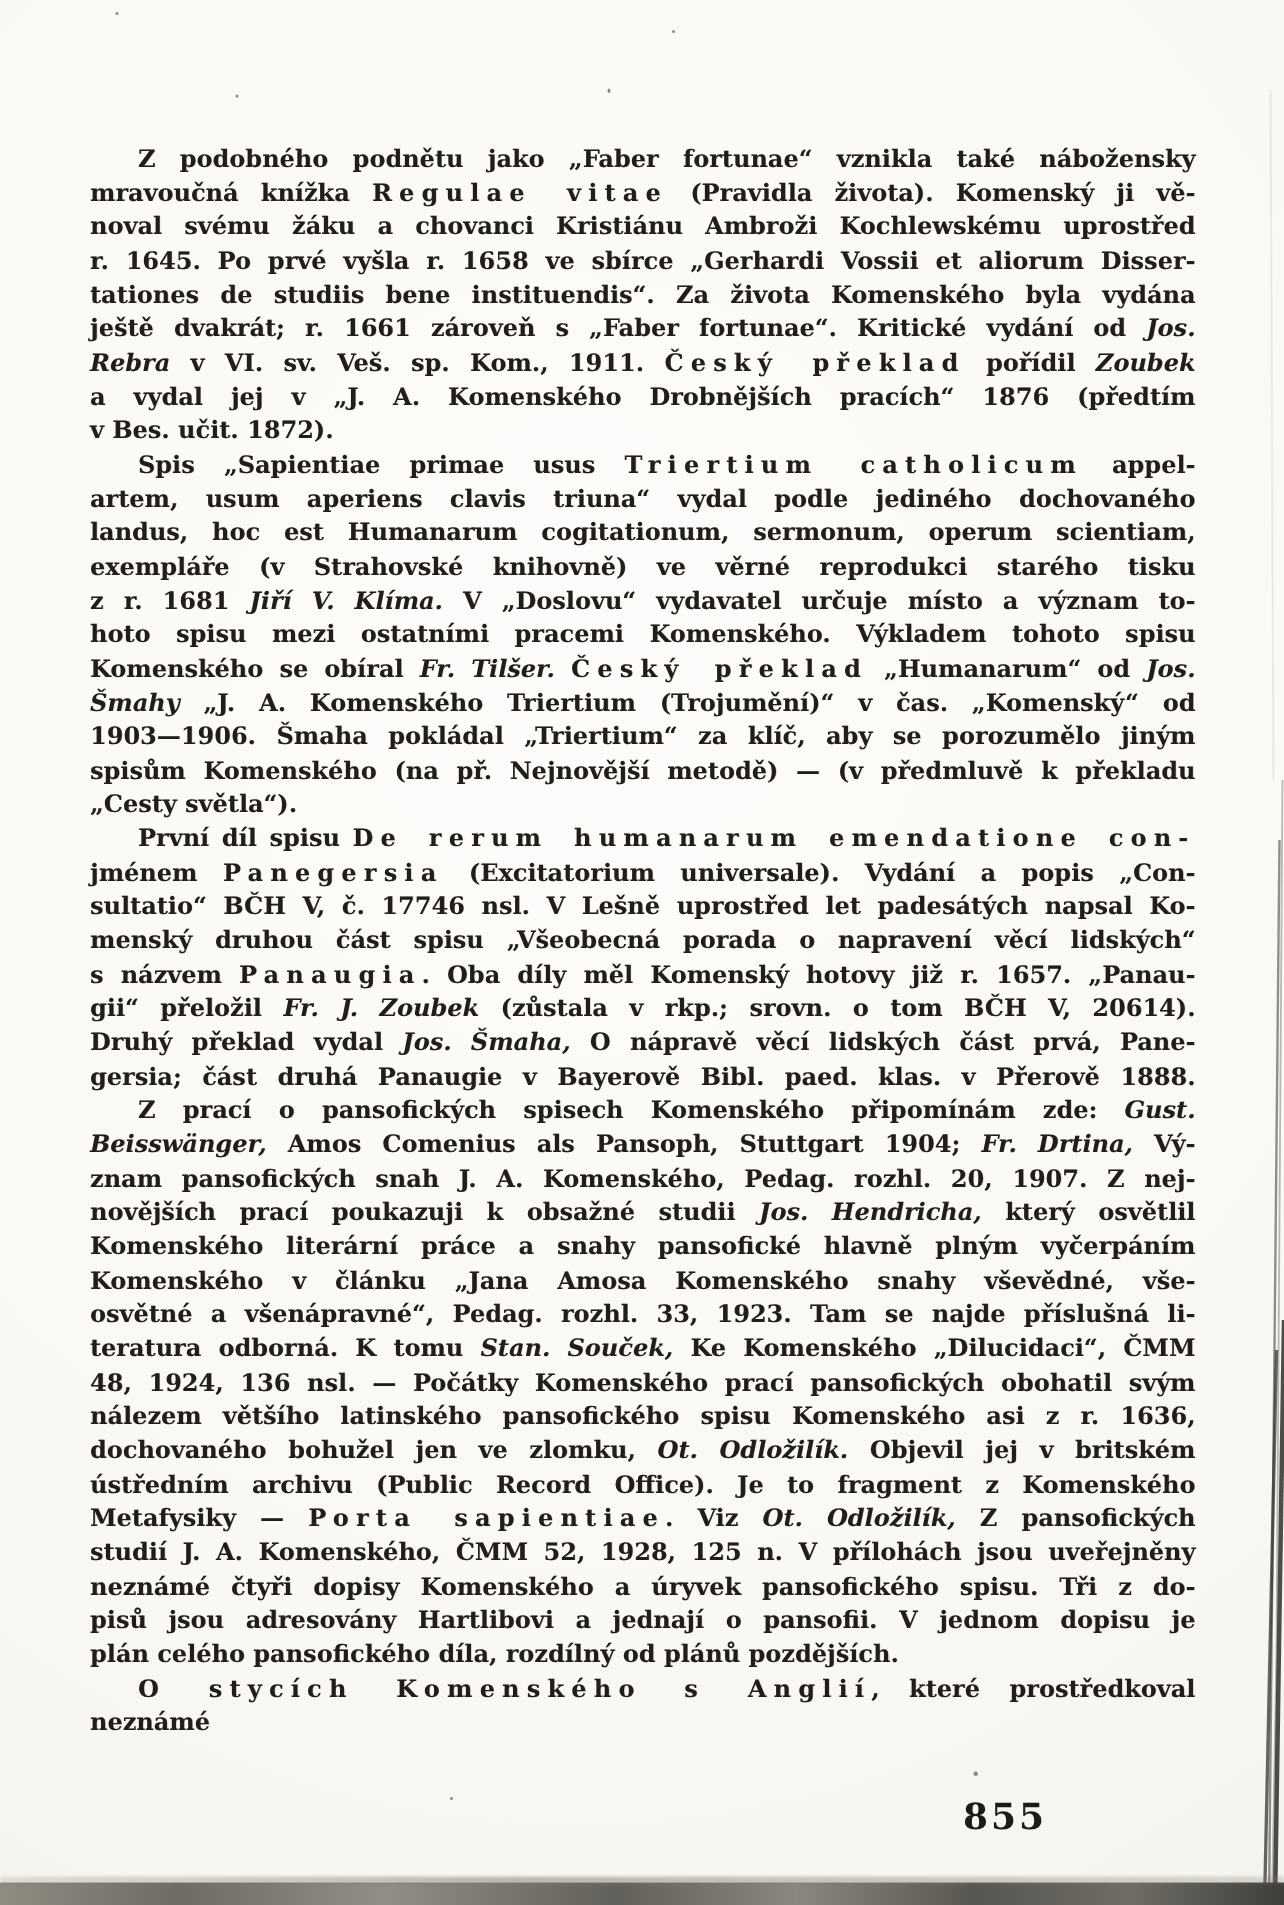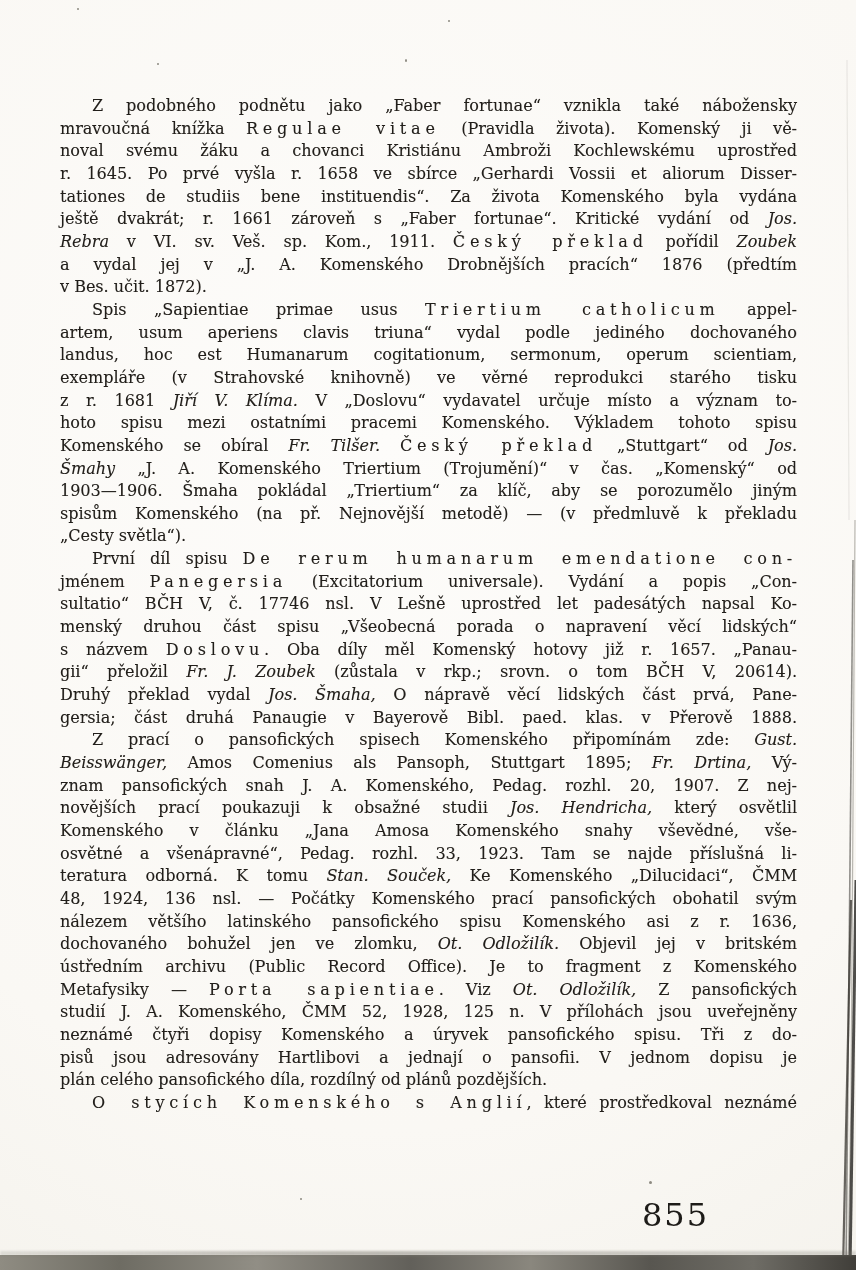--- a/index.html
+++ b/index.html
@@ -2,35 +2,36 @@
 <html><head>
 <meta charset="utf-8">
 <style>
   html,body{margin:0;padding:0;}
   .page{
     position:relative;
     width:856px;height:1270px;
     overflow:hidden;
     background:radial-gradient(120% 90% at 45% 35%, #fdfcfa 0%, #faf8f4 60%, #f2f0e9 100%);
     font-family:"DejaVu Serif","Liberation Serif",serif;
+    font-weight:bold;
   }
   .text-block{
     position:absolute;left:60px;top:95px;width:737px;
     color:#211e1a;
     font-size:16px;line-height:22.66px;
     text-shadow:0.3px 0.3px 0 rgba(30,26,20,0.30);
   }
   .line{text-align:justify;text-align-last:justify;}
   .line.first{text-indent:32px;}
   .line.last{text-align-last:left;}
   .seg-i{font-style:italic;}
   .seg-sp{letter-spacing:0.30em;word-spacing:0.25em;}
   .page-number{
     position:absolute;left:642px;top:1196px;
-    font-size:32px;color:#1d1b18;letter-spacing:2px;
+    font-size:24px;color:#1d1b18;letter-spacing:2px;
   }
   .bottom-band{
     position:absolute;left:0;bottom:0;width:856px;height:15px;
     background:linear-gradient(90deg,#8f8c82 0%,#6e6c63 14%,#918e85 30%,#62605a 48%,#8a877e 62%,#585650 76%,#6f6d66 88%,#403e39 100%);
   }
   .bottom-band::before{
     content:"";position:absolute;top:-4px;left:0;right:0;height:5px;
     background:linear-gradient(90deg, rgba(125,122,113,0.20), rgba(125,122,113,0.50) 40%, rgba(125,122,113,0.25));
     filter:blur(1.2px);
   }
@@ -51,37 +52,38 @@
       <div class="line"><span class="seg-n">ještě dvakrát; r. 1661 zároveň s „Faber fortunae“. Kritické vydání od </span><span class="seg-i">Jos.</span></div>
       <div class="line"><span class="seg-i">Rebra</span><span class="seg-n"> v VI. sv. Veš. sp. Kom., 1911. </span><span class="seg-sp">Český překlad</span><span class="seg-n"> pořídil </span><span class="seg-i">Zoubek</span></div>
       <div class="line"><span class="seg-n">a vydal jej v „J. A. Komenského Drobnějších pracích“ 1876 (předtím</span></div>
       <div class="line last"><span class="seg-n">v Bes. učit. 1872).</span></div>
       <div class="line first"><span class="seg-n">Spis „Sapientiae primae usus </span><span class="seg-sp">Triertium catholicum</span><span class="seg-n"> appel-</span></div>
       <div class="line"><span class="seg-n">artem, usum aperiens clavis triuna“ vydal podle jediného dochovaného</span></div>
       <div class="line"><span class="seg-n">landus, hoc est Humanarum cogitationum, sermonum, operum scientiam,</span></div>
       <div class="line"><span class="seg-n">exempláře (v Strahovské knihovně) ve věrné reprodukci starého tisku</span></div>
       <div class="line"><span class="seg-n">z r. 1681 </span><span class="seg-i">Jiří V. Klíma.</span><span class="seg-n"> V „Doslovu“ vydavatel určuje místo a význam to-</span></div>
       <div class="line"><span class="seg-n">hoto spisu mezi ostatními pracemi Komenského. Výkladem tohoto spisu</span></div>
-      <div class="line"><span class="seg-n">Komenského se obíral </span><span class="seg-i">Fr. Tilšer.</span><span class="seg-n"> </span><span class="seg-sp">Český překlad</span><span class="seg-n"> „Stuttgart“ od </span><span class="seg-i">Jos.</span></div>
+      <div class="line"><span class="seg-n">Komenského se obíral </span><span class="seg-i">Fr. Tilšer.</span><span class="seg-n"> </span><span class="seg-sp">Český překlad</span><span class="seg-n"> „Humanarum“ od </span><span class="seg-i">Jos.</span></div>
       <div class="line"><span class="seg-i">Šmahy</span><span class="seg-n"> „J. A. Komenského Triertium (Trojumění)“ v čas. „Komenský“ od</span></div>
       <div class="line"><span class="seg-n">1903—1906. Šmaha pokládal „Triertium“ za klíč, aby se porozumělo jiným</span></div>
       <div class="line"><span class="seg-n">spisům Komenského (na př. Nejnovější metodě) — (v předmluvě k překladu</span></div>
       <div class="line last"><span class="seg-n">„Cesty světla“).</span></div>
       <div class="line first"><span class="seg-n">První díl spisu </span><span class="seg-sp">De rerum humanarum emendatione con-</span></div>
       <div class="line"><span class="seg-n">jménem </span><span class="seg-sp">Panegersia</span><span class="seg-n"> (Excitatorium universale). Vydání a popis „Con-</span></div>
       <div class="line"><span class="seg-n">sultatio“ BČH V, č. 17746 nsl. V Lešně uprostřed let padesátých napsal Ko-</span></div>
       <div class="line"><span class="seg-n">menský druhou část spisu „Všeobecná porada o napravení věcí lidských“</span></div>
-      <div class="line"><span class="seg-n">s názvem </span><span class="seg-sp">Doslovu</span><span class="seg-n">. Oba díly měl Komenský hotovy již r. 1657. „Panau-</span></div>
+      <div class="line"><span class="seg-n">s názvem </span><span class="seg-sp">Panaugia</span><span class="seg-n">. Oba díly měl Komenský hotovy již r. 1657. „Panau-</span></div>
       <div class="line"><span class="seg-n">gii“ přeložil </span><span class="seg-i">Fr. J. Zoubek</span><span class="seg-n"> (zůstala v rkp.; srovn. o tom BČH V, 20614).</span></div>
       <div class="line"><span class="seg-n">Druhý překlad vydal </span><span class="seg-i">Jos. Šmaha,</span><span class="seg-n"> O nápravě věcí lidských část prvá, Pane-</span></div>
       <div class="line"><span class="seg-n">gersia; část druhá Panaugie v Bayerově Bibl. paed. klas. v Přerově 1888.</span></div>
       <div class="line first"><span class="seg-n">Z prací o pansofických spisech Komenského připomínám zde: </span><span class="seg-i">Gust.</span></div>
-      <div class="line"><span class="seg-i">Beisswänger,</span><span class="seg-n"> Amos Comenius als Pansoph, Stuttgart 1895; </span><span class="seg-i">Fr. Drtina,</span><span class="seg-n"> Vý-</span></div>
+      <div class="line"><span class="seg-i">Beisswänger,</span><span class="seg-n"> Amos Comenius als Pansoph, Stuttgart 1904; </span><span class="seg-i">Fr. Drtina,</span><span class="seg-n"> Vý-</span></div>
       <div class="line"><span class="seg-n">znam pansofických snah J. A. Komenského, Pedag. rozhl. 20, 1907. Z nej-</span></div>
       <div class="line"><span class="seg-n">novějších prací poukazuji k obsažné studii </span><span class="seg-i">Jos. Hendricha,</span><span class="seg-n"> který osvětlil</span></div>
+      <div class="line"><span class="seg-n">Komenského literární práce a snahy pansofické hlavně plným vyčerpáním</span></div>
       <div class="line"><span class="seg-n">Komenského v článku „Jana Amosa Komenského snahy vševědné, vše-</span></div>
       <div class="line"><span class="seg-n">osvětné a všenápravné“, Pedag. rozhl. 33, 1923. Tam se najde příslušná li-</span></div>
       <div class="line"><span class="seg-n">teratura odborná. K tomu </span><span class="seg-i">Stan. Souček,</span><span class="seg-n"> Ke Komenského „Dilucidaci“, ČMM</span></div>
       <div class="line"><span class="seg-n">48, 1924, 136 nsl. — Počátky Komenského prací pansofických obohatil svým</span></div>
       <div class="line"><span class="seg-n">nálezem většího latinského pansofického spisu Komenského asi z r. 1636,</span></div>
       <div class="line"><span class="seg-n">dochovaného bohužel jen ve zlomku, </span><span class="seg-i">Ot. Odložilík.</span><span class="seg-n"> Objevil jej v britském</span></div>
       <div class="line"><span class="seg-n">ústředním archivu (Public Record Office). Je to fragment z Komenského</span></div>
       <div class="line"><span class="seg-n">Metafysiky — </span><span class="seg-sp">Porta sapientiae</span><span class="seg-n">. Viz </span><span class="seg-i">Ot. Odložilík,</span><span class="seg-n"> Z pansofických</span></div>
       <div class="line"><span class="seg-n">studií J. A. Komenského, ČMM 52, 1928, 125 n. V přílohách jsou uveřejněny</span></div>
       <div class="line"><span class="seg-n">neznámé čtyři dopisy Komenského a úryvek pansofického spisu. Tři z do-</span></div>

